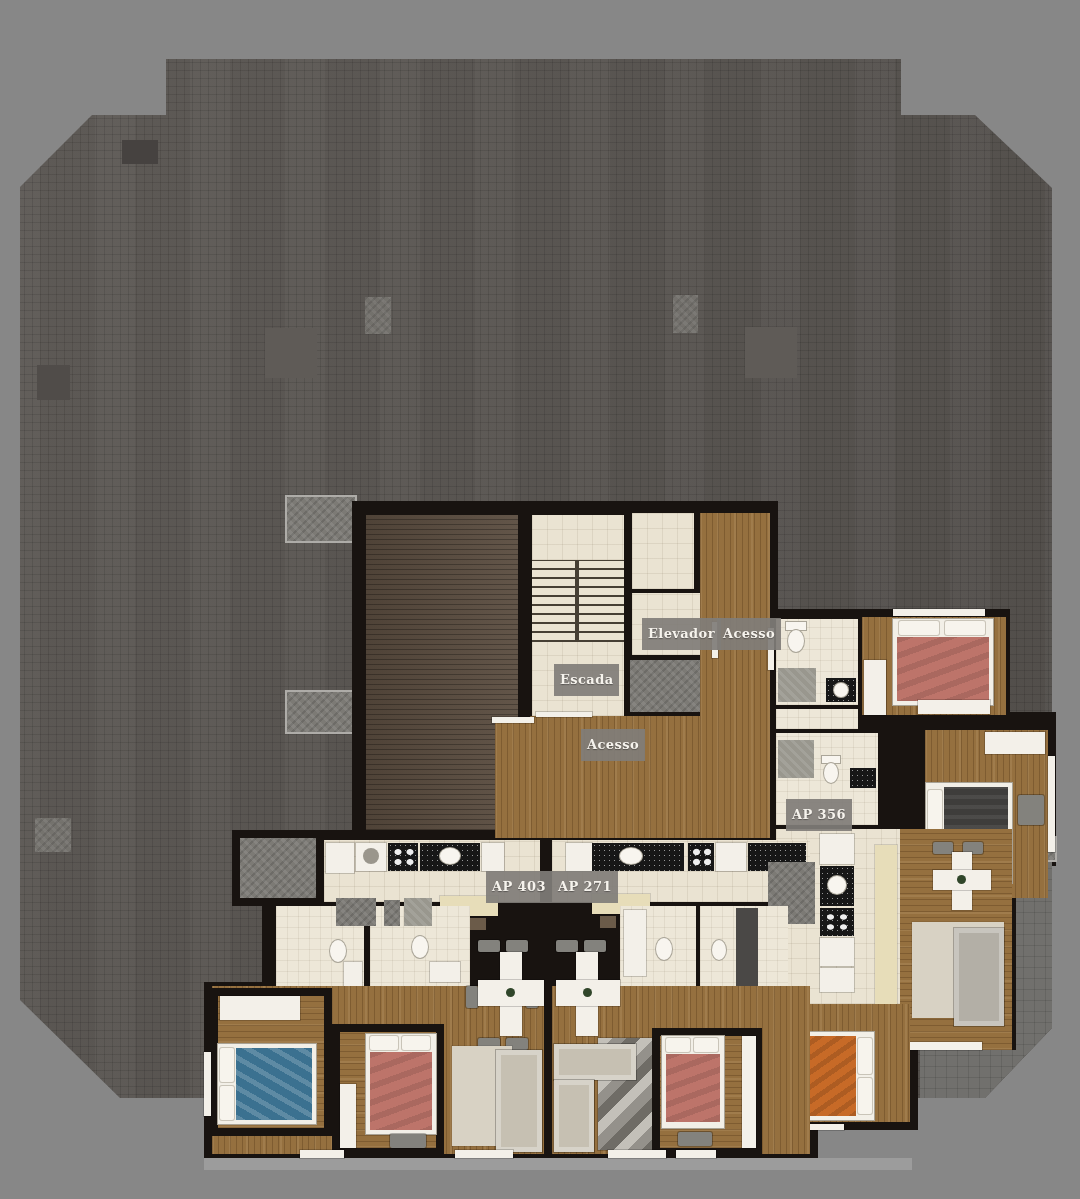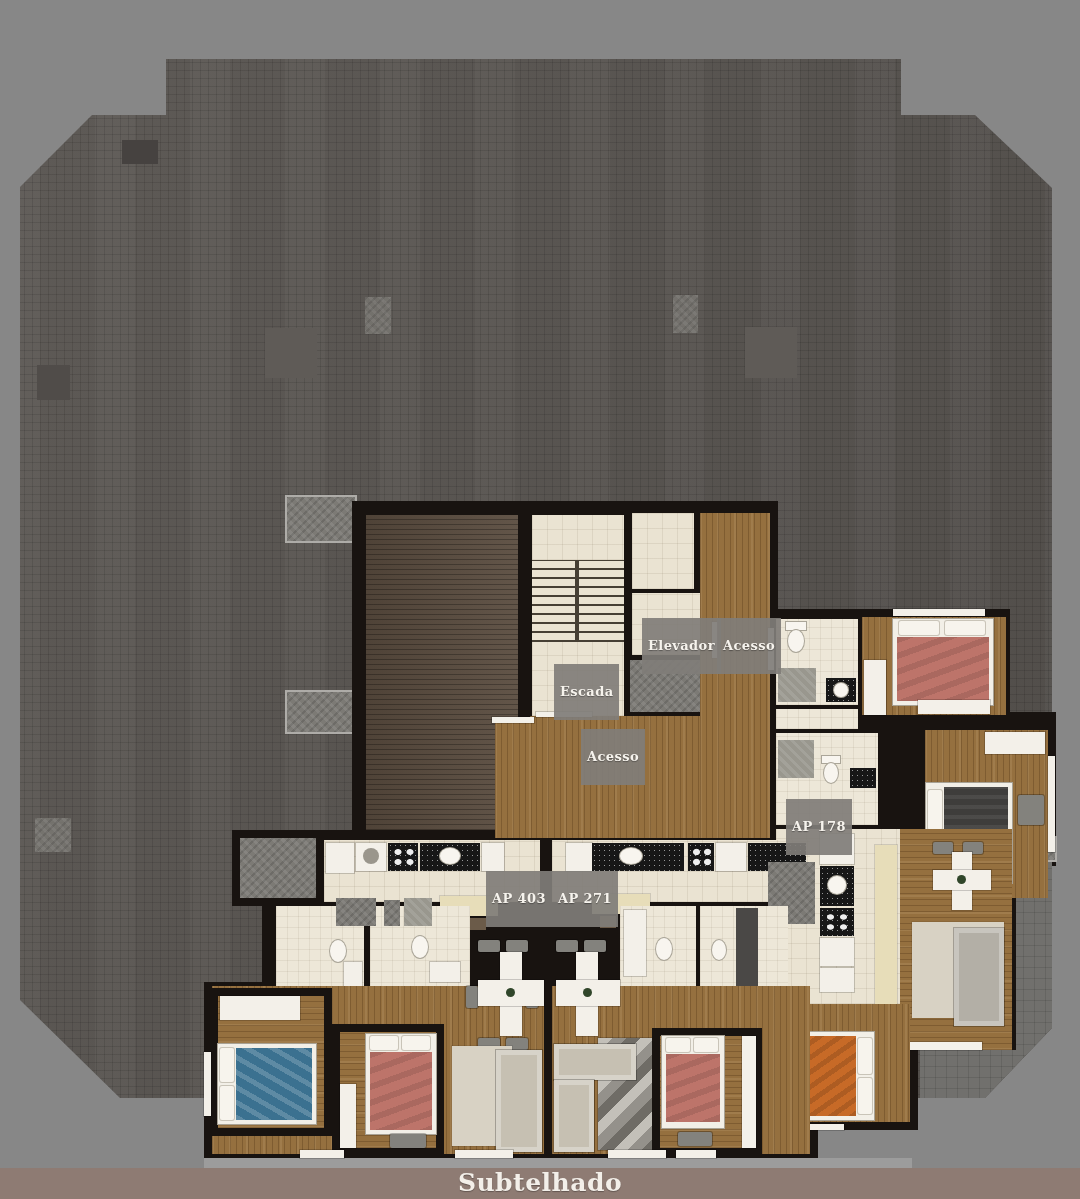--- a/index.html
+++ b/index.html
@@ -56,21 +56,21 @@
   .sofa-gray{background:#b3afa6;box-shadow:inset 0 0 0 5px rgba(255,255,255,.28), 0 0 0 1px rgba(0,0,0,.25);}
   .chair{background:#83827d;border-radius:2px;box-shadow:0 0 0 1px rgba(0,0,0,.28);}
   .rug{background:#d8d2c4;box-shadow:0 0 0 1px rgba(0,0,0,.08);}
   .rug-geo{background:repeating-linear-gradient(135deg,#c3c0b9 0 10px,#94918b 10px 20px,#6f6c66 20px 30px);
     box-shadow:0 0 0 1px rgba(0,0,0,.2);}
   .wc{background:#f8f5ef;border-radius:50%;box-shadow:0 0 0 1px #aaa598;}
   .tank{background:#f8f5ef;box-shadow:0 0 0 1px #aaa598;}
   .treads{background-image:repeating-linear-gradient(0deg,#463f34 0 2px,transparent 2px 9px);}
   .vent{box-shadow:0 0 0 2px #aeaca8;}
   .chip{background:rgba(128,125,120,.92);color:var(--label_text,#f6f3ed);
-    font-weight:bold;font-size:13px;line-height:16px;padding:20px 6px;white-space:nowrap;
+    font-weight:bold;font-size:13px;line-height:16px;padding:8px 6px;white-space:nowrap;
     letter-spacing:.4px;text-shadow:0 1px 1px rgba(0,0,0,.35);}
   #footer{left:0;top:1168px;width:1080px;height:31px;background:var(--footer_bar,#8e7b73);
     color:var(--footer_text,#f3efe9);text-align:center;font-size:25px;font-weight:bold;
     line-height:30px;letter-spacing:.5px;text-shadow:0 1px 1px rgba(0,0,0,.3);}
 </style>
 </head>
 <body>
 
 <div id="stage">
 
@@ -272,20 +272,17 @@
   <div class="abs" style="left:204px;top:1158px;width:708px;height:12px;background:var(--slab,#9c9c9c);"></div>
   <div class="abs white" style="left:300px;top:1150px;width:44px;height:8px;"></div>
   <div class="abs white" style="left:455px;top:1150px;width:58px;height:8px;"></div>
   <div class="abs white" style="left:608px;top:1150px;width:58px;height:8px;"></div>
   <div class="abs white" style="left:676px;top:1150px;width:40px;height:8px;"></div>
 
   <div class="abs chip" style="left:642px;top:618px;">Elevador</div>
   <div class="abs chip" style="left:717px;top:618px;">Acesso</div>
   <div class="abs chip" style="left:554px;top:664px;">Escada</div>
   <div class="abs chip" style="left:581px;top:729px;">Acesso</div>
-  <div class="abs chip" style="left:786px;top:799px;">AP 178</div>
+  <div class="abs chip" style="left:786px;top:799px;">AP 356</div>
   <div class="abs chip" style="left:486px;top:871px;">AP 403</div>
   <div class="abs chip" style="left:552px;top:871px;">AP 271</div>
 
-  <div id="footer" class="abs">
-    <span>Subtelhado</span>
-  </div>
 </div>
 
 </body></html>

